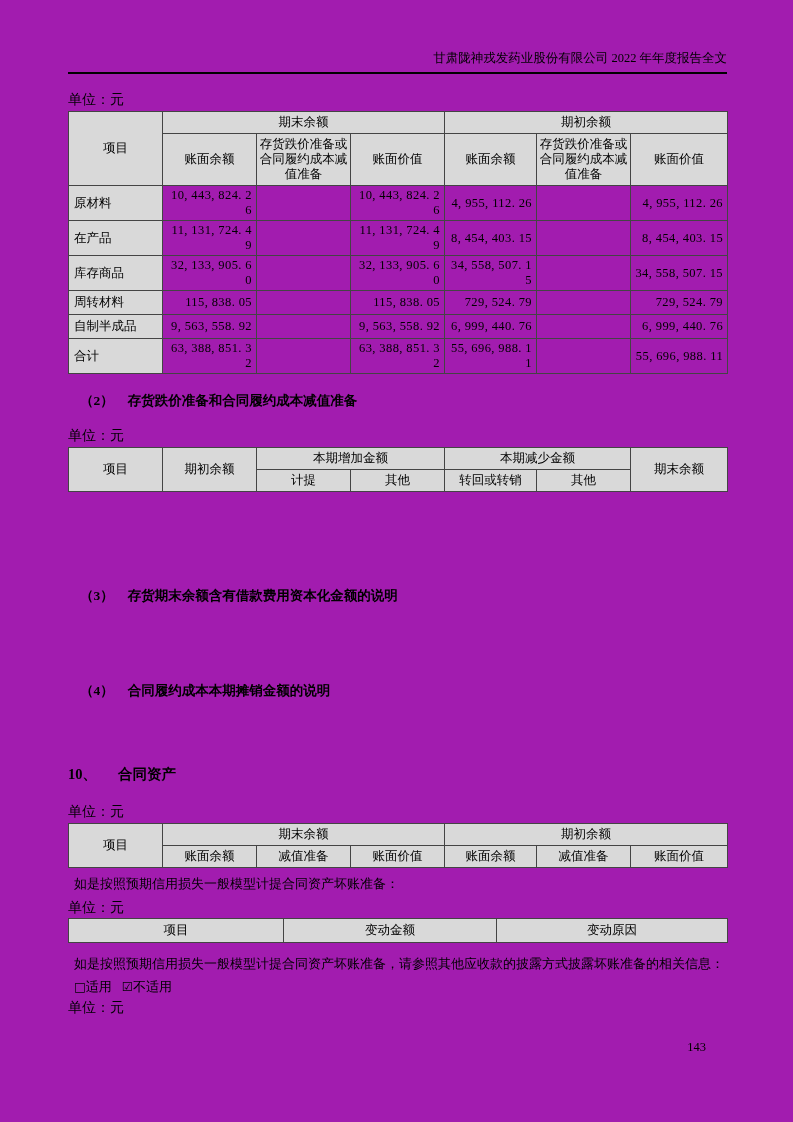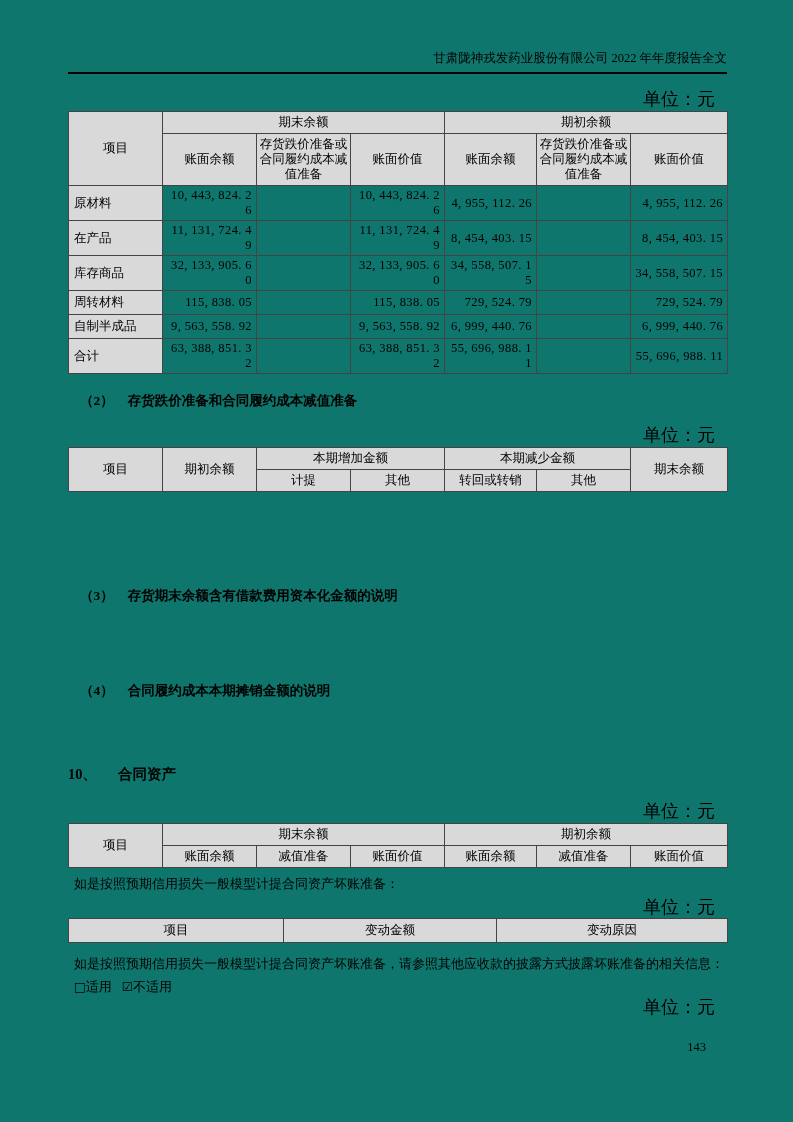--- a/index.html
+++ b/index.html
@@ -1,39 +1,39 @@
 <!DOCTYPE html>
 <html><head>
 <meta charset="utf-8">
 <style>
   * { margin: 0; padding: 0; box-sizing: border-box; }
   html, body { background: #888; }
   .page {
     position: relative;
     width: 793px; height: 1122px;
     margin: 0 auto;
-    background: #0f766e;
+    background: #a21caf;
     color: #000;
     font-family: "Liberation Serif", "DejaVu Serif", serif;
     overflow: hidden;
   }
   .content { padding: 0 66px 0 68px; }
 
   .doc-header { padding-top: 50px; text-align: right; font-size: 12.5px; line-height: 16px; }
   .header-rule { border-top: 2px solid #000; margin-top: 6px; }
 
   .sub-heading { margin: 24px 0 0 12px; font-size: 13.5px; font-weight: 700; line-height: 18px; }
   .sub-heading .num { display: inline-block; margin-right: 14px; }
   .main-heading { margin-top: 64px; font-size: 14.5px; font-weight: 700; line-height: 20px; }
   .main-heading .num { display: inline-block; margin-right: 21px; }
   .h2-gap { margin-top: 18px; }
   .h3-gap { margin-top: 95px; }
   .h4-gap { margin-top: 77px; }
 
-  .unit-line { margin-top: 18px; text-align: right; font-size: 18px; line-height: 15px; padding-right: 12px; }
+  .unit-line { margin-top: 18px; text-align: left; font-size: 14px; line-height: 15px; padding-right: 12px; }
   .unit-tight { margin-top: 8px; }
   .unit-mid { margin-top: 20px; }
   .unit-last { margin-top: 5px; }
 
   table { border-collapse: collapse; table-layout: fixed; width: 659px; margin-top: 4px; font-size: 12.5px; }
   td, th { border: 1px solid #444; font-weight: normal; vertical-align: middle; }
   th { background: #d9d9d9; text-align: center; padding: 3px 2px; line-height: 15px; }
   td.row-label { background: #d9d9d9; text-align: left; padding: 2px 2px 2px 5px; line-height: 15px; }
   td.num { text-align: right; padding: 2px 4px; line-height: 15px; word-break: break-all; letter-spacing: 0.4px; }
   tr.tall td { height: 34px; }

